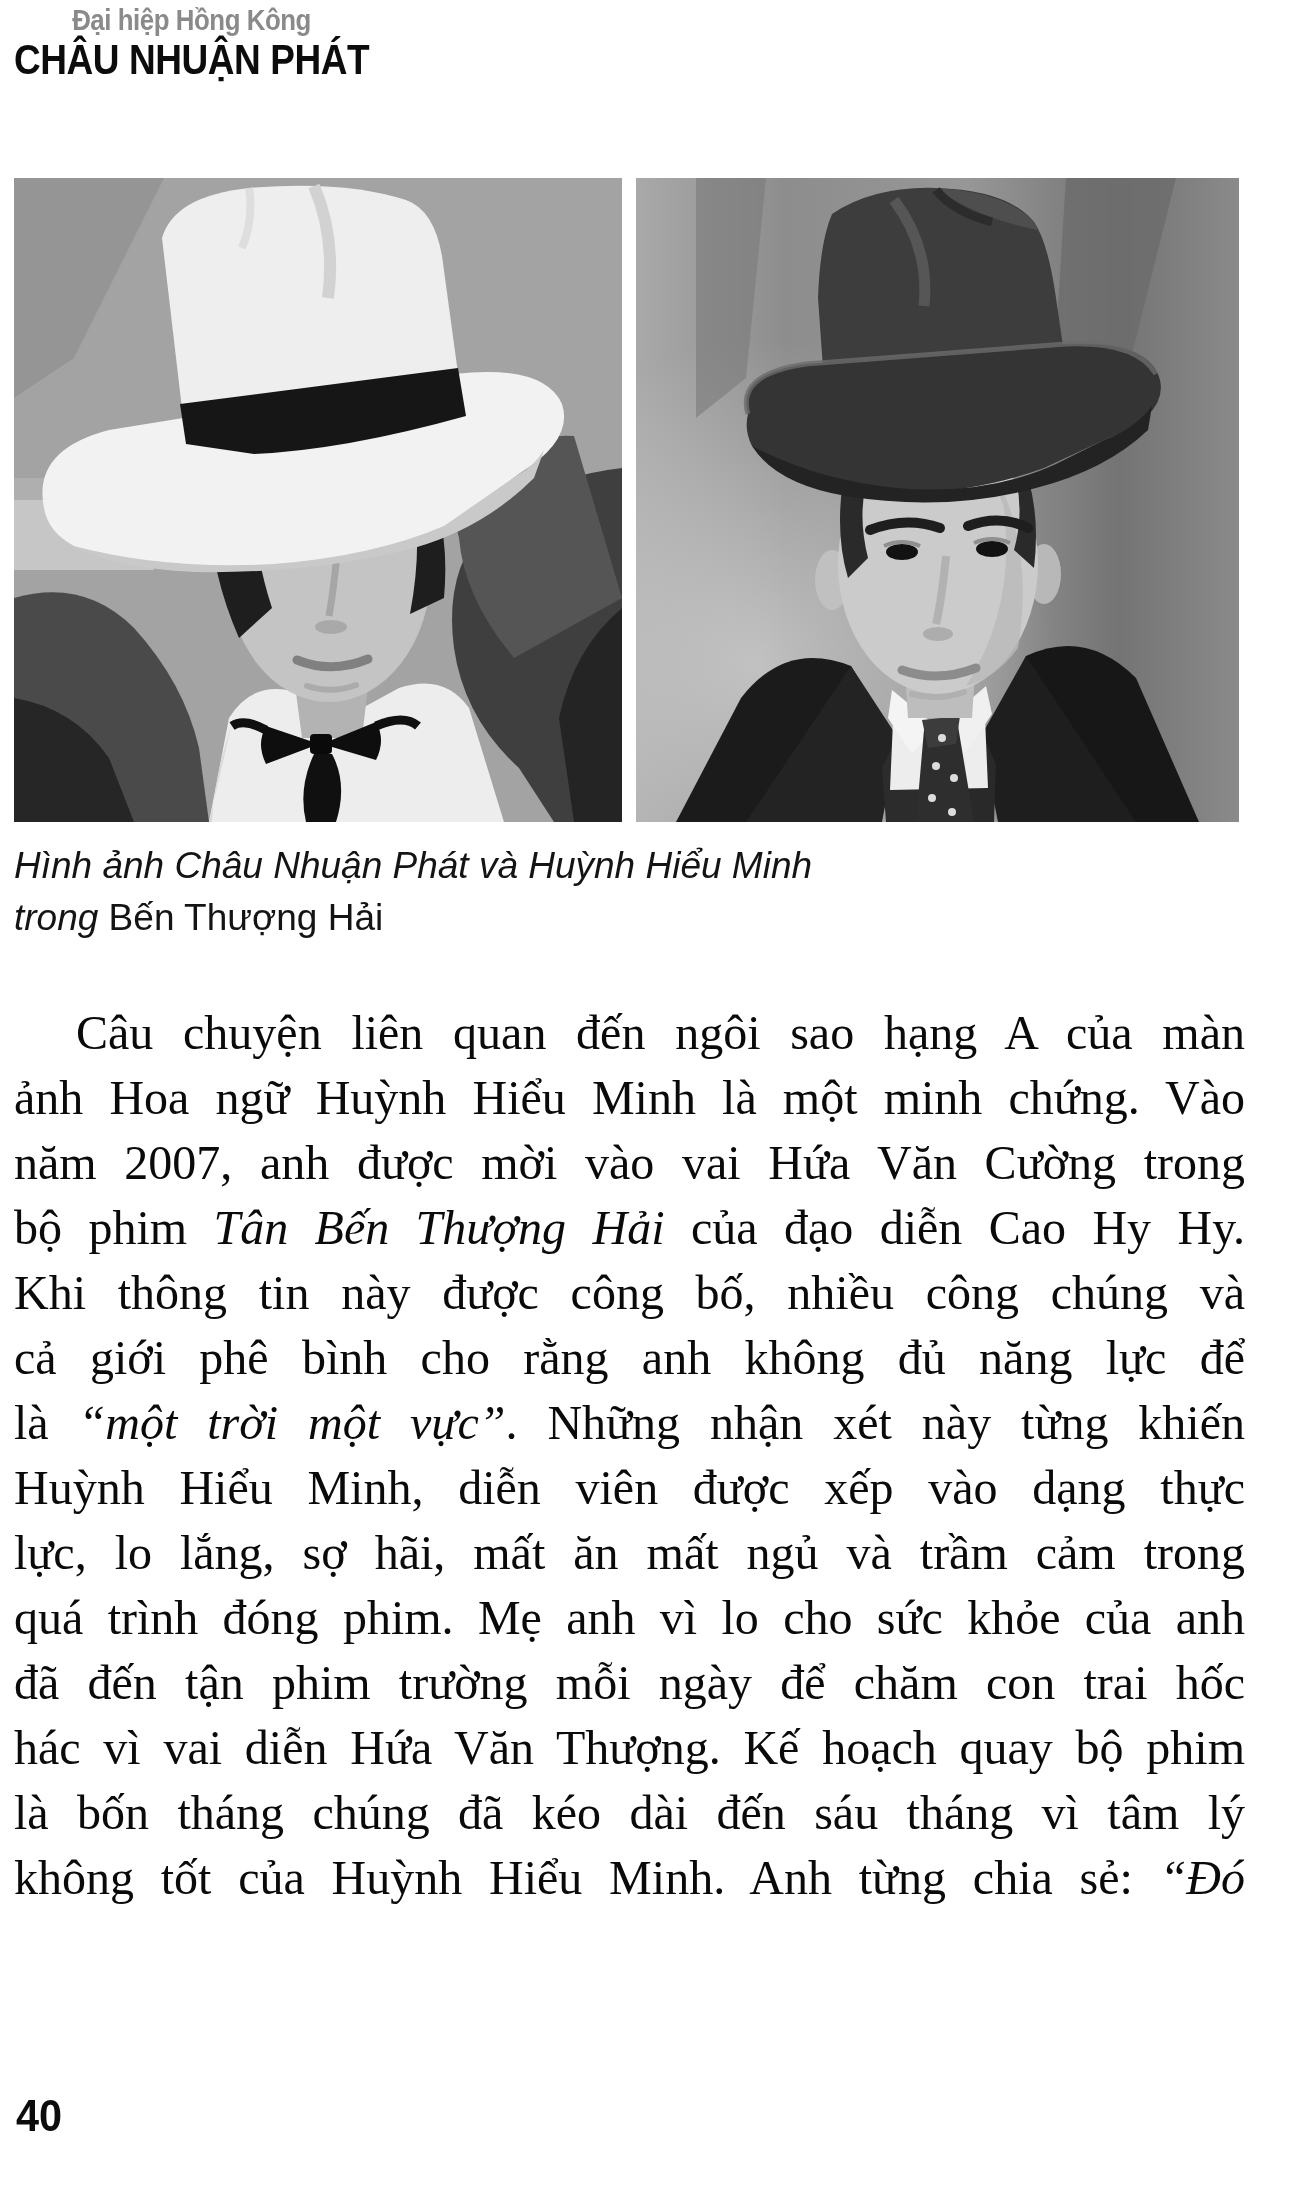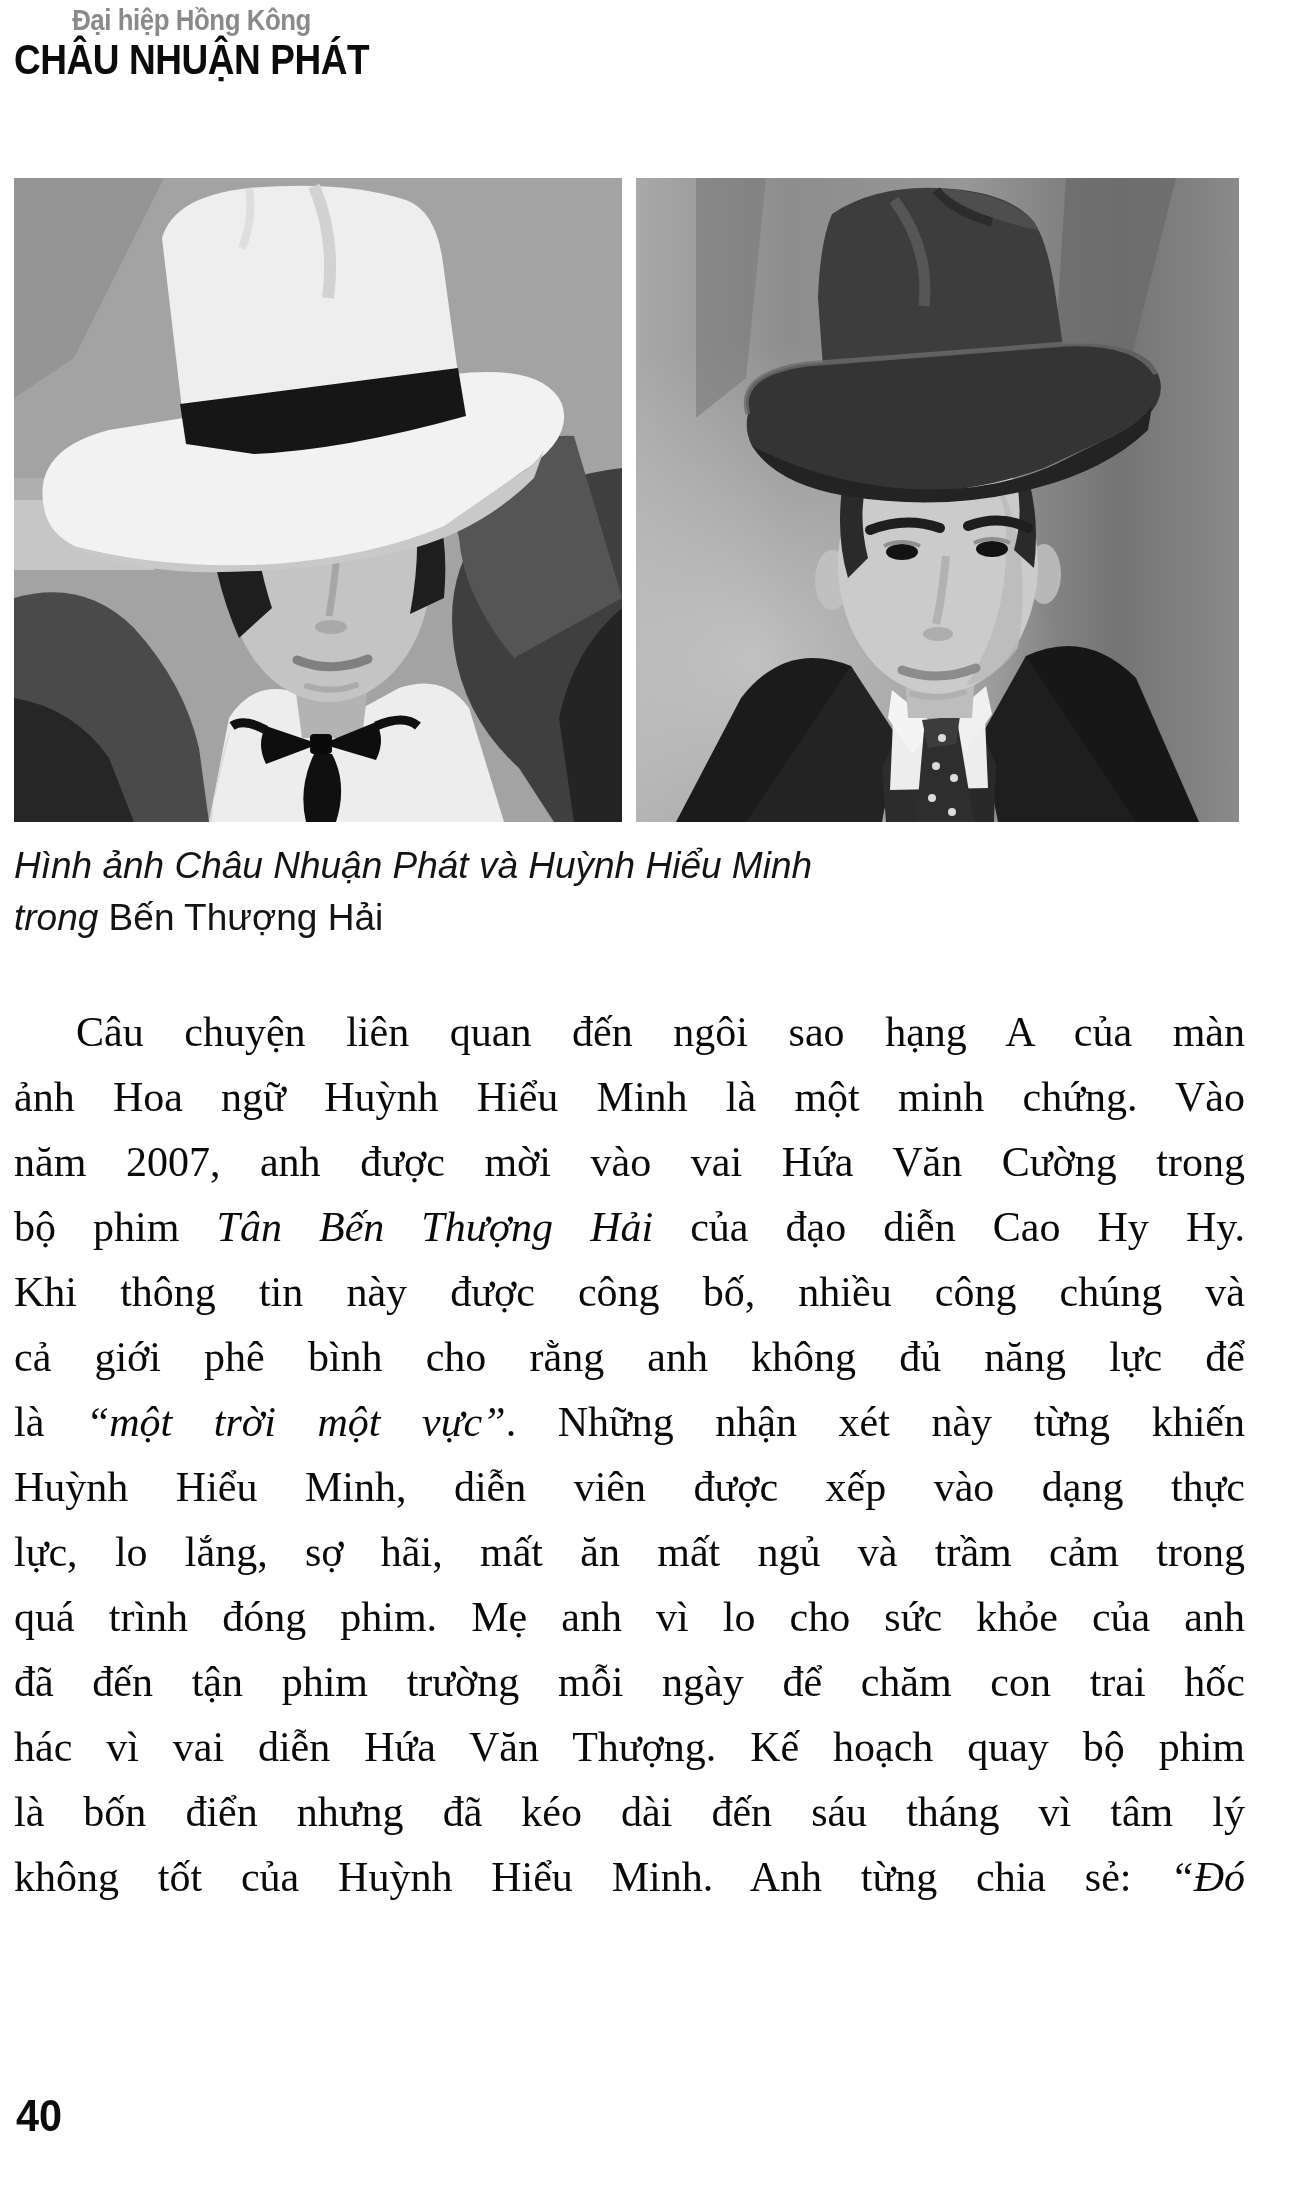--- a/index.html
+++ b/index.html
@@ -27,21 +27,21 @@
   .photo { height:644px; overflow:hidden; background:#9a9a9a; flex:0 0 auto; }
   .photo svg { display:block; }
   
   .caption { position:absolute; left:14px; top:840px; width:1231px;
     text-align:left; font-family:"Liberation Sans","DejaVu Sans",sans-serif;
     font-size:37px; line-height:1.40; color:#141414; }
   .caption .it { font-style:italic; }
   
   .article { position:absolute; left:14px; top:1000px; width:1231px; }
   .bodyline {
-    font-size:42px; line-height:65px; height:65px;
+    font-size:48px; line-height:65px; height:65px;
     text-align:justify; text-align-last:justify; text-justify:inter-word;
   }
   .bodyline.indent { text-indent:62px; }
   .it { font-style:italic; }
   
   .pagenum { position:absolute; left:16px; top:2090px;
     font-family:"Liberation Sans","DejaVu Sans",sans-serif;
     font-weight:bold; font-size:45px; color:#0c0c0c;
     transform:scaleX(0.92); transform-origin:left top; }
 </style>
@@ -189,19 +189,19 @@
       <div class="bodyline"><span>năm 2007, anh được mời vào vai Hứa Văn Cường trong</span></div>
       <div class="bodyline"><span>bộ phim </span><span class="it">Tân Bến Thượng Hải</span><span> của đạo diễn Cao Hy Hy.</span></div>
       <div class="bodyline"><span>Khi thông tin này được công bố, nhiều công chúng và</span></div>
       <div class="bodyline"><span>cả giới phê bình cho rằng anh không đủ năng lực để</span></div>
       <div class="bodyline"><span>là </span><span class="it">“một trời một vực”</span><span>. Những nhận xét này từng khiến</span></div>
       <div class="bodyline"><span>Huỳnh Hiểu Minh, diễn viên được xếp vào dạng thực</span></div>
       <div class="bodyline"><span>lực, lo lắng, sợ hãi, mất ăn mất ngủ và trầm cảm trong</span></div>
       <div class="bodyline"><span>quá trình đóng phim. Mẹ anh vì lo cho sức khỏe của anh</span></div>
       <div class="bodyline"><span>đã đến tận phim trường mỗi ngày để chăm con trai hốc</span></div>
       <div class="bodyline"><span>hác vì vai diễn Hứa Văn Thượng. Kế hoạch quay bộ phim</span></div>
-      <div class="bodyline"><span>là bốn điển nhưng đã kéo dài đến sáu tháng vì tâm lý</span></div>
+      <div class="bodyline"><span>là bốn tháng chúng đã kéo dài đến sáu tháng vì tâm lý</span></div>
       <div class="bodyline"><span>không tốt của Huỳnh Hiểu Minh. Anh từng chia sẻ: </span><span class="it">“Đó</span></div>
     </div>
 
   <div class="pagenum">40</div>
 
 </div>
 
 </body></html>

